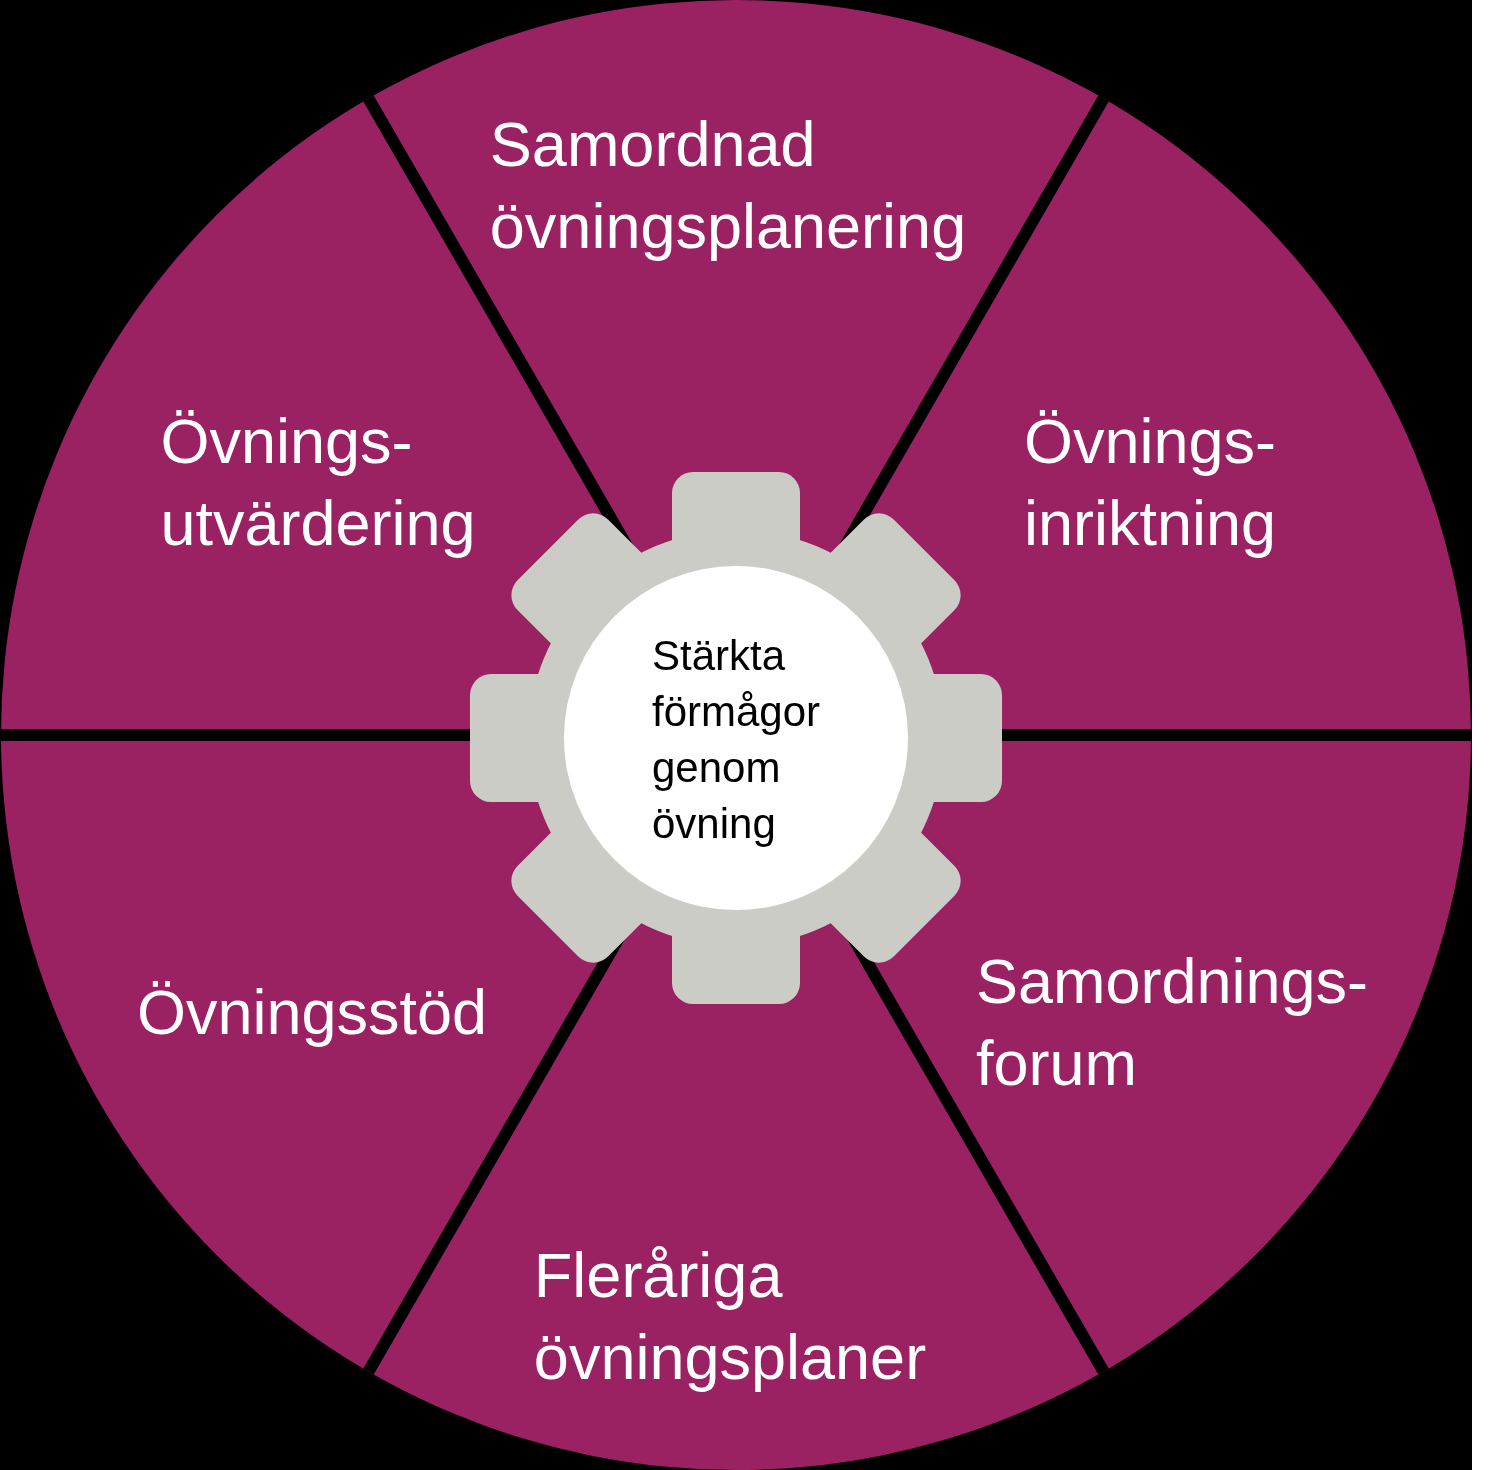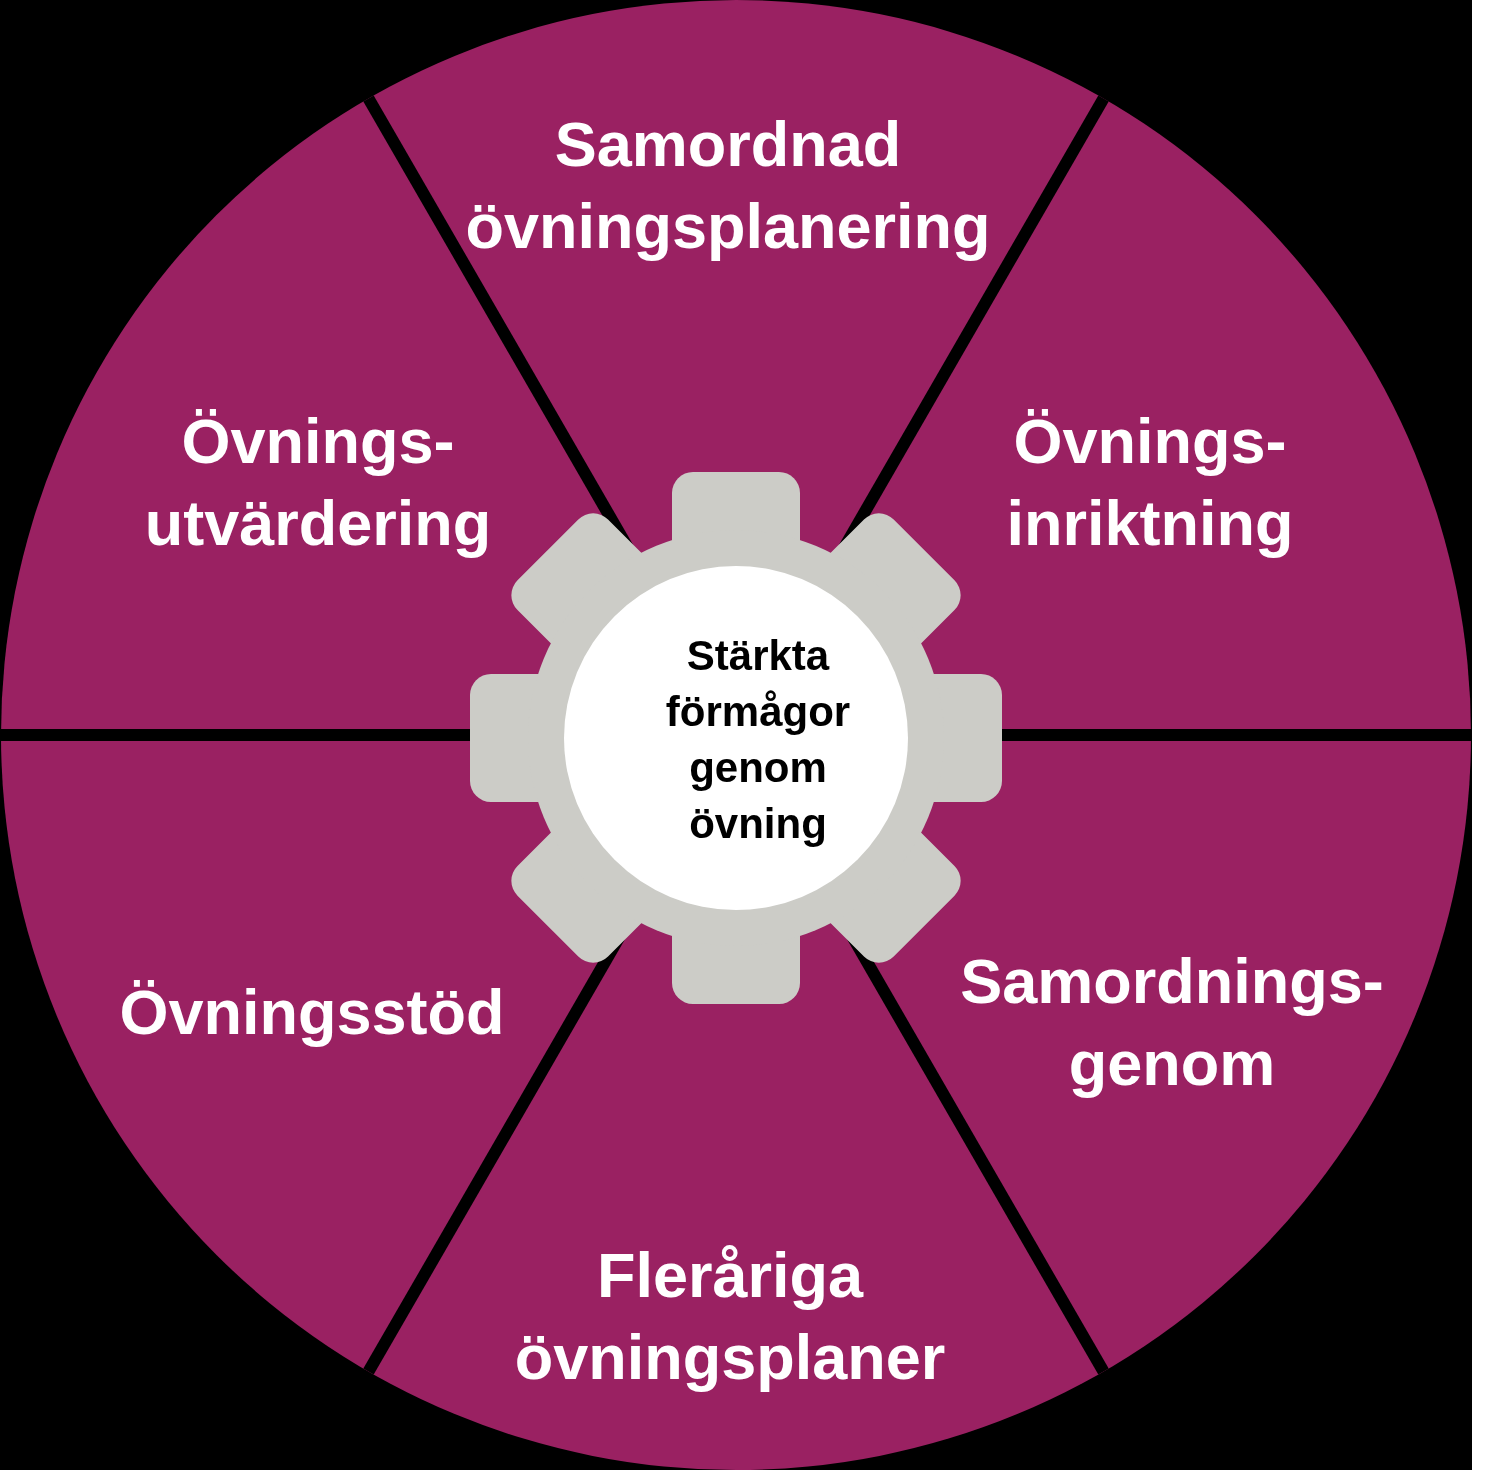--- a/index.html
+++ b/index.html
@@ -12,23 +12,23 @@
   }
   .board {
     position: absolute; left: 0; top: 0;
     width: 1472px; height: 1470px;
     background: var(--background, #000000);
   }
   .board svg { display: block; }
   .label {
     position: absolute;
     transform: translate(-50%, -50%);
-    text-align: center;
+    text-align: left;
     white-space: pre-line;
-    font-weight: bold;
+    font-weight: normal;
     color: var(--segment-text, #ffffff);
     font-size: 63px;
     line-height: 82px;
     letter-spacing: 0;
   }
   .center-label {
     color: var(--center-text, #000000);
     font-size: 42px;
     line-height: 56px;
   }
@@ -67,26 +67,26 @@
   </svg>
 </div>
 
 <div class="label" style="left: 728px; top: 185px;">Samordnad
 övningsplanering</div>
 
 <div class="label" style="left: 1150px; top: 482px;">Övnings-
 inriktning</div>
 
 <div class="label" style="left: 1172px; top: 1022px;">Samordnings-
-genom</div>
+forum</div>
 
 <div class="label" style="left: 730px; top: 1316px;">Fleråriga
 övningsplaner</div>
 
 <div class="label" style="left: 312px; top: 1012px;">Övningsstöd</div>
 
 <div class="label" style="left: 318px; top: 482px;">Övnings-
 utvärdering</div>
 
-<div class="label center-label" style="left: 736px; top: 740px; margin-left: 22px;">Stärkta
+<div class="label center-label" style="left: 736px; top: 740px;">Stärkta
 förmågor
 genom
 övning</div>
 
 </body></html>

